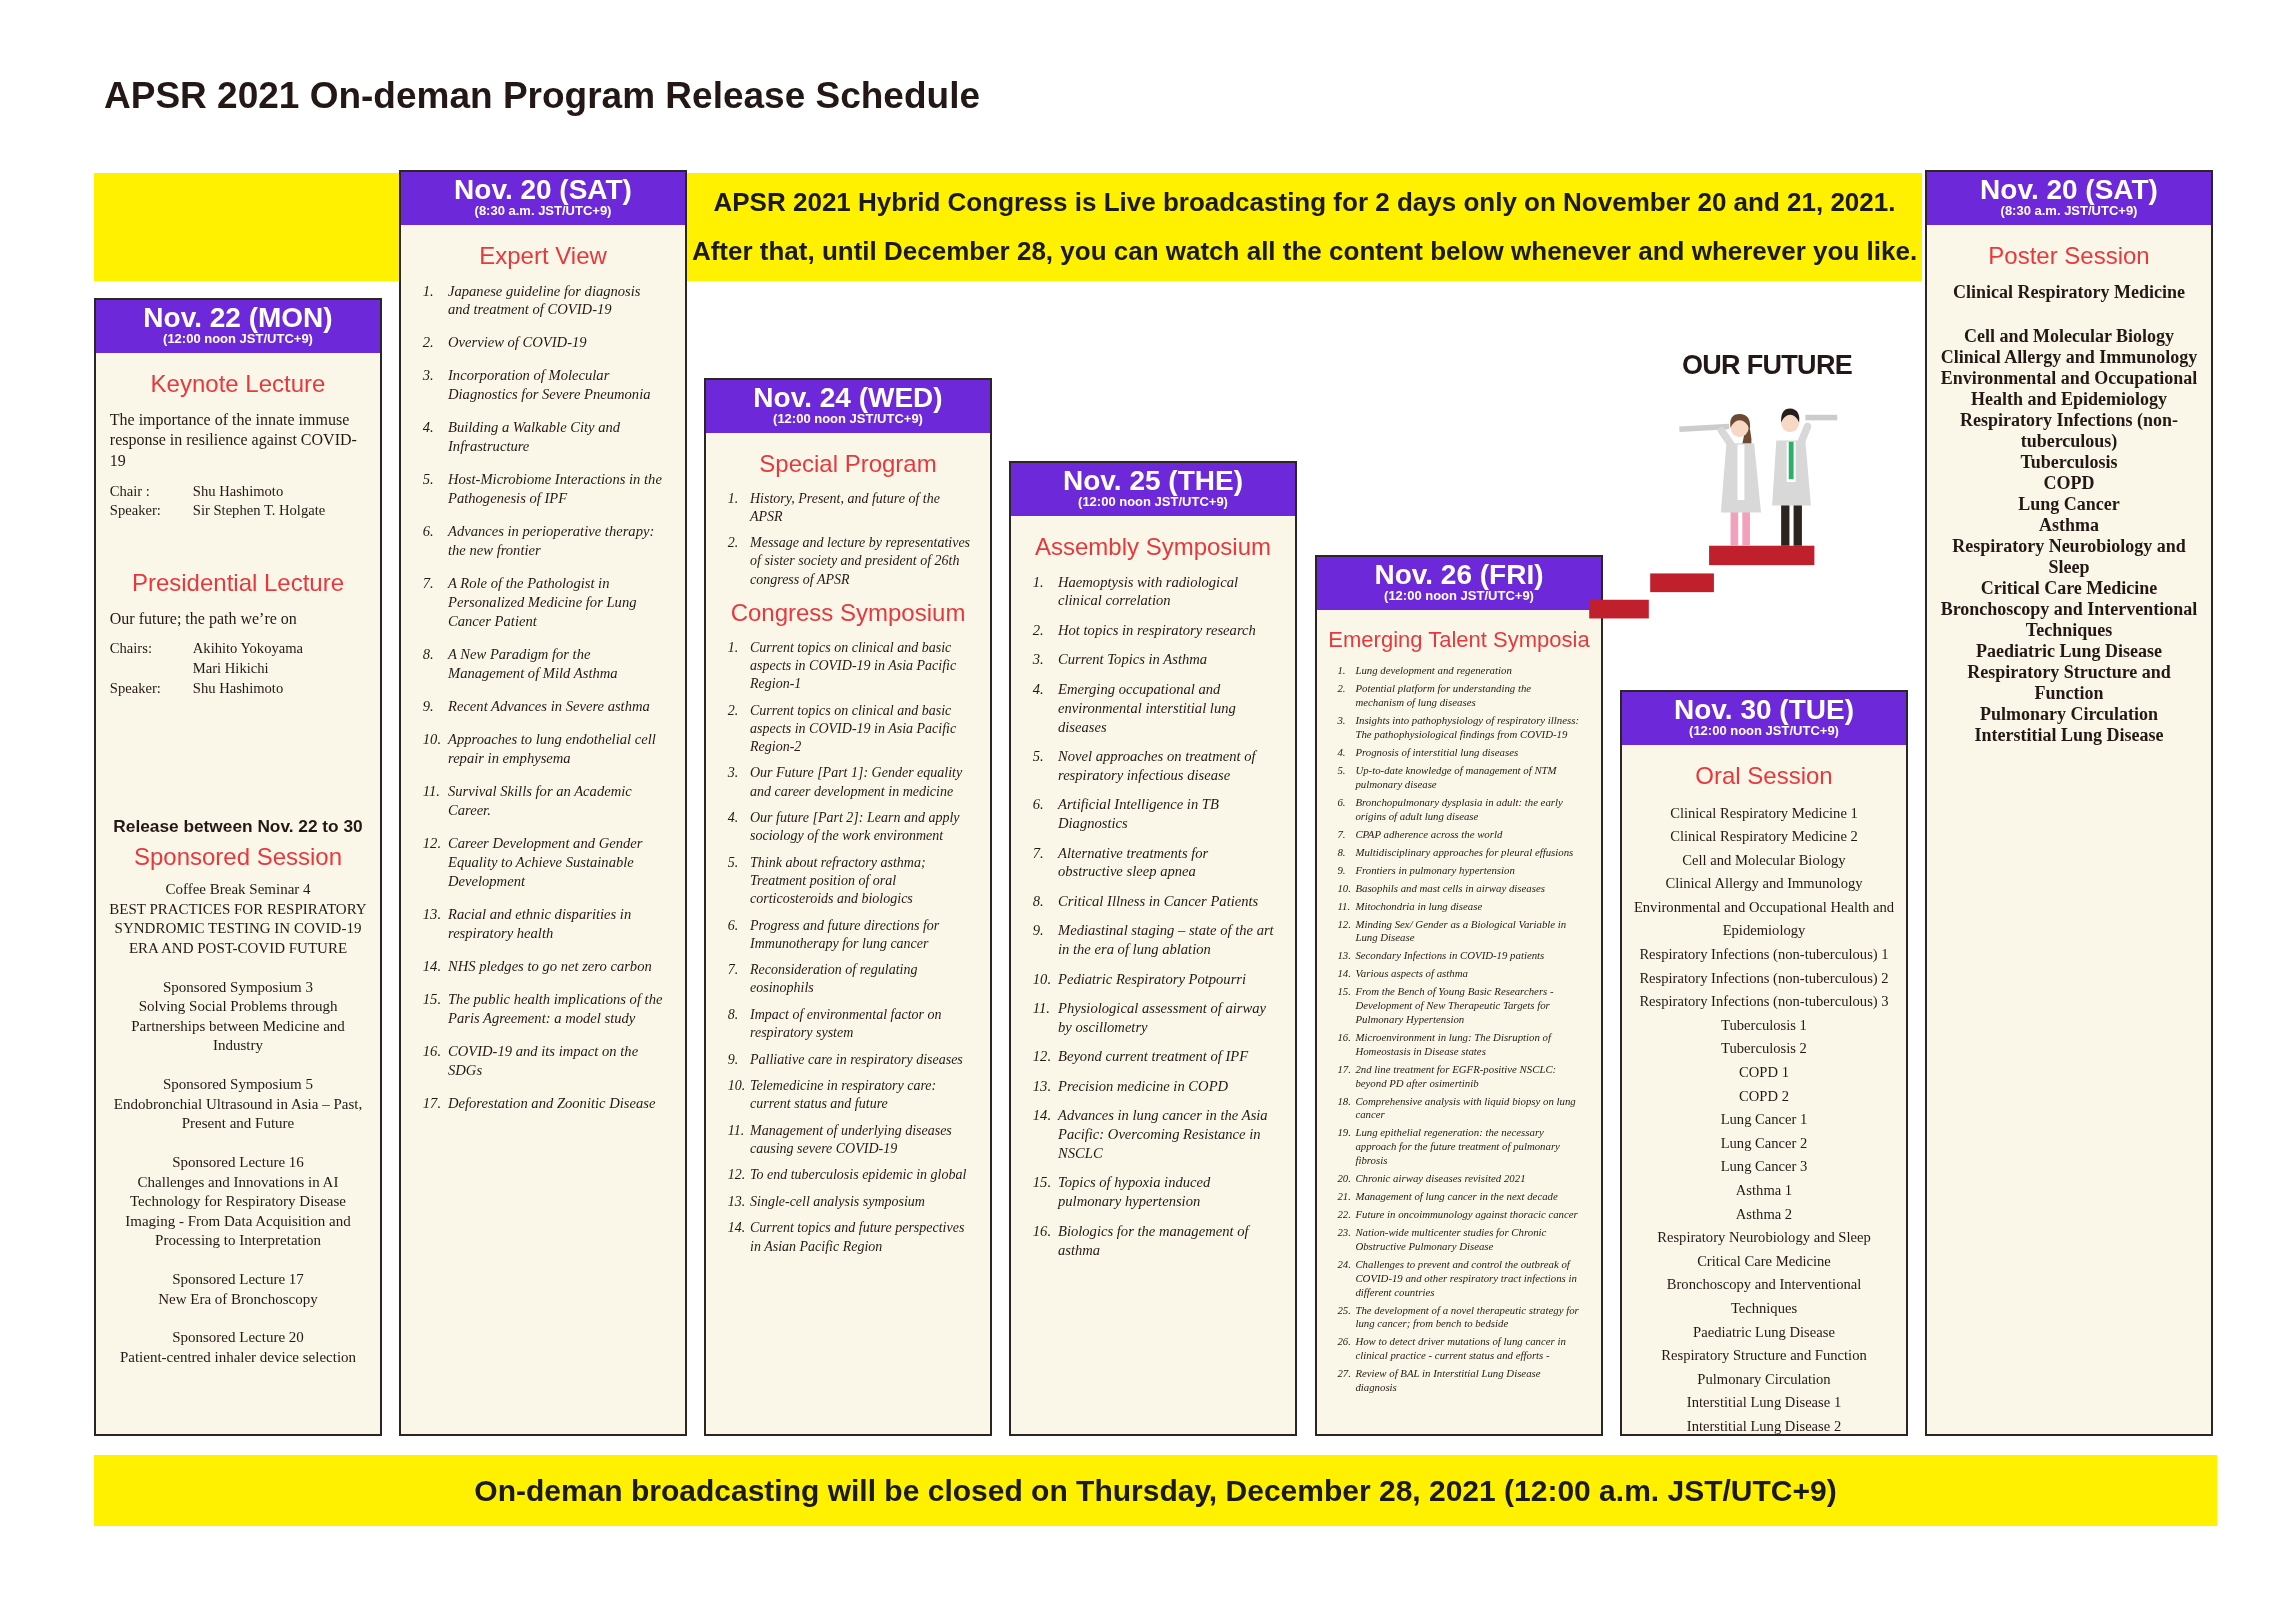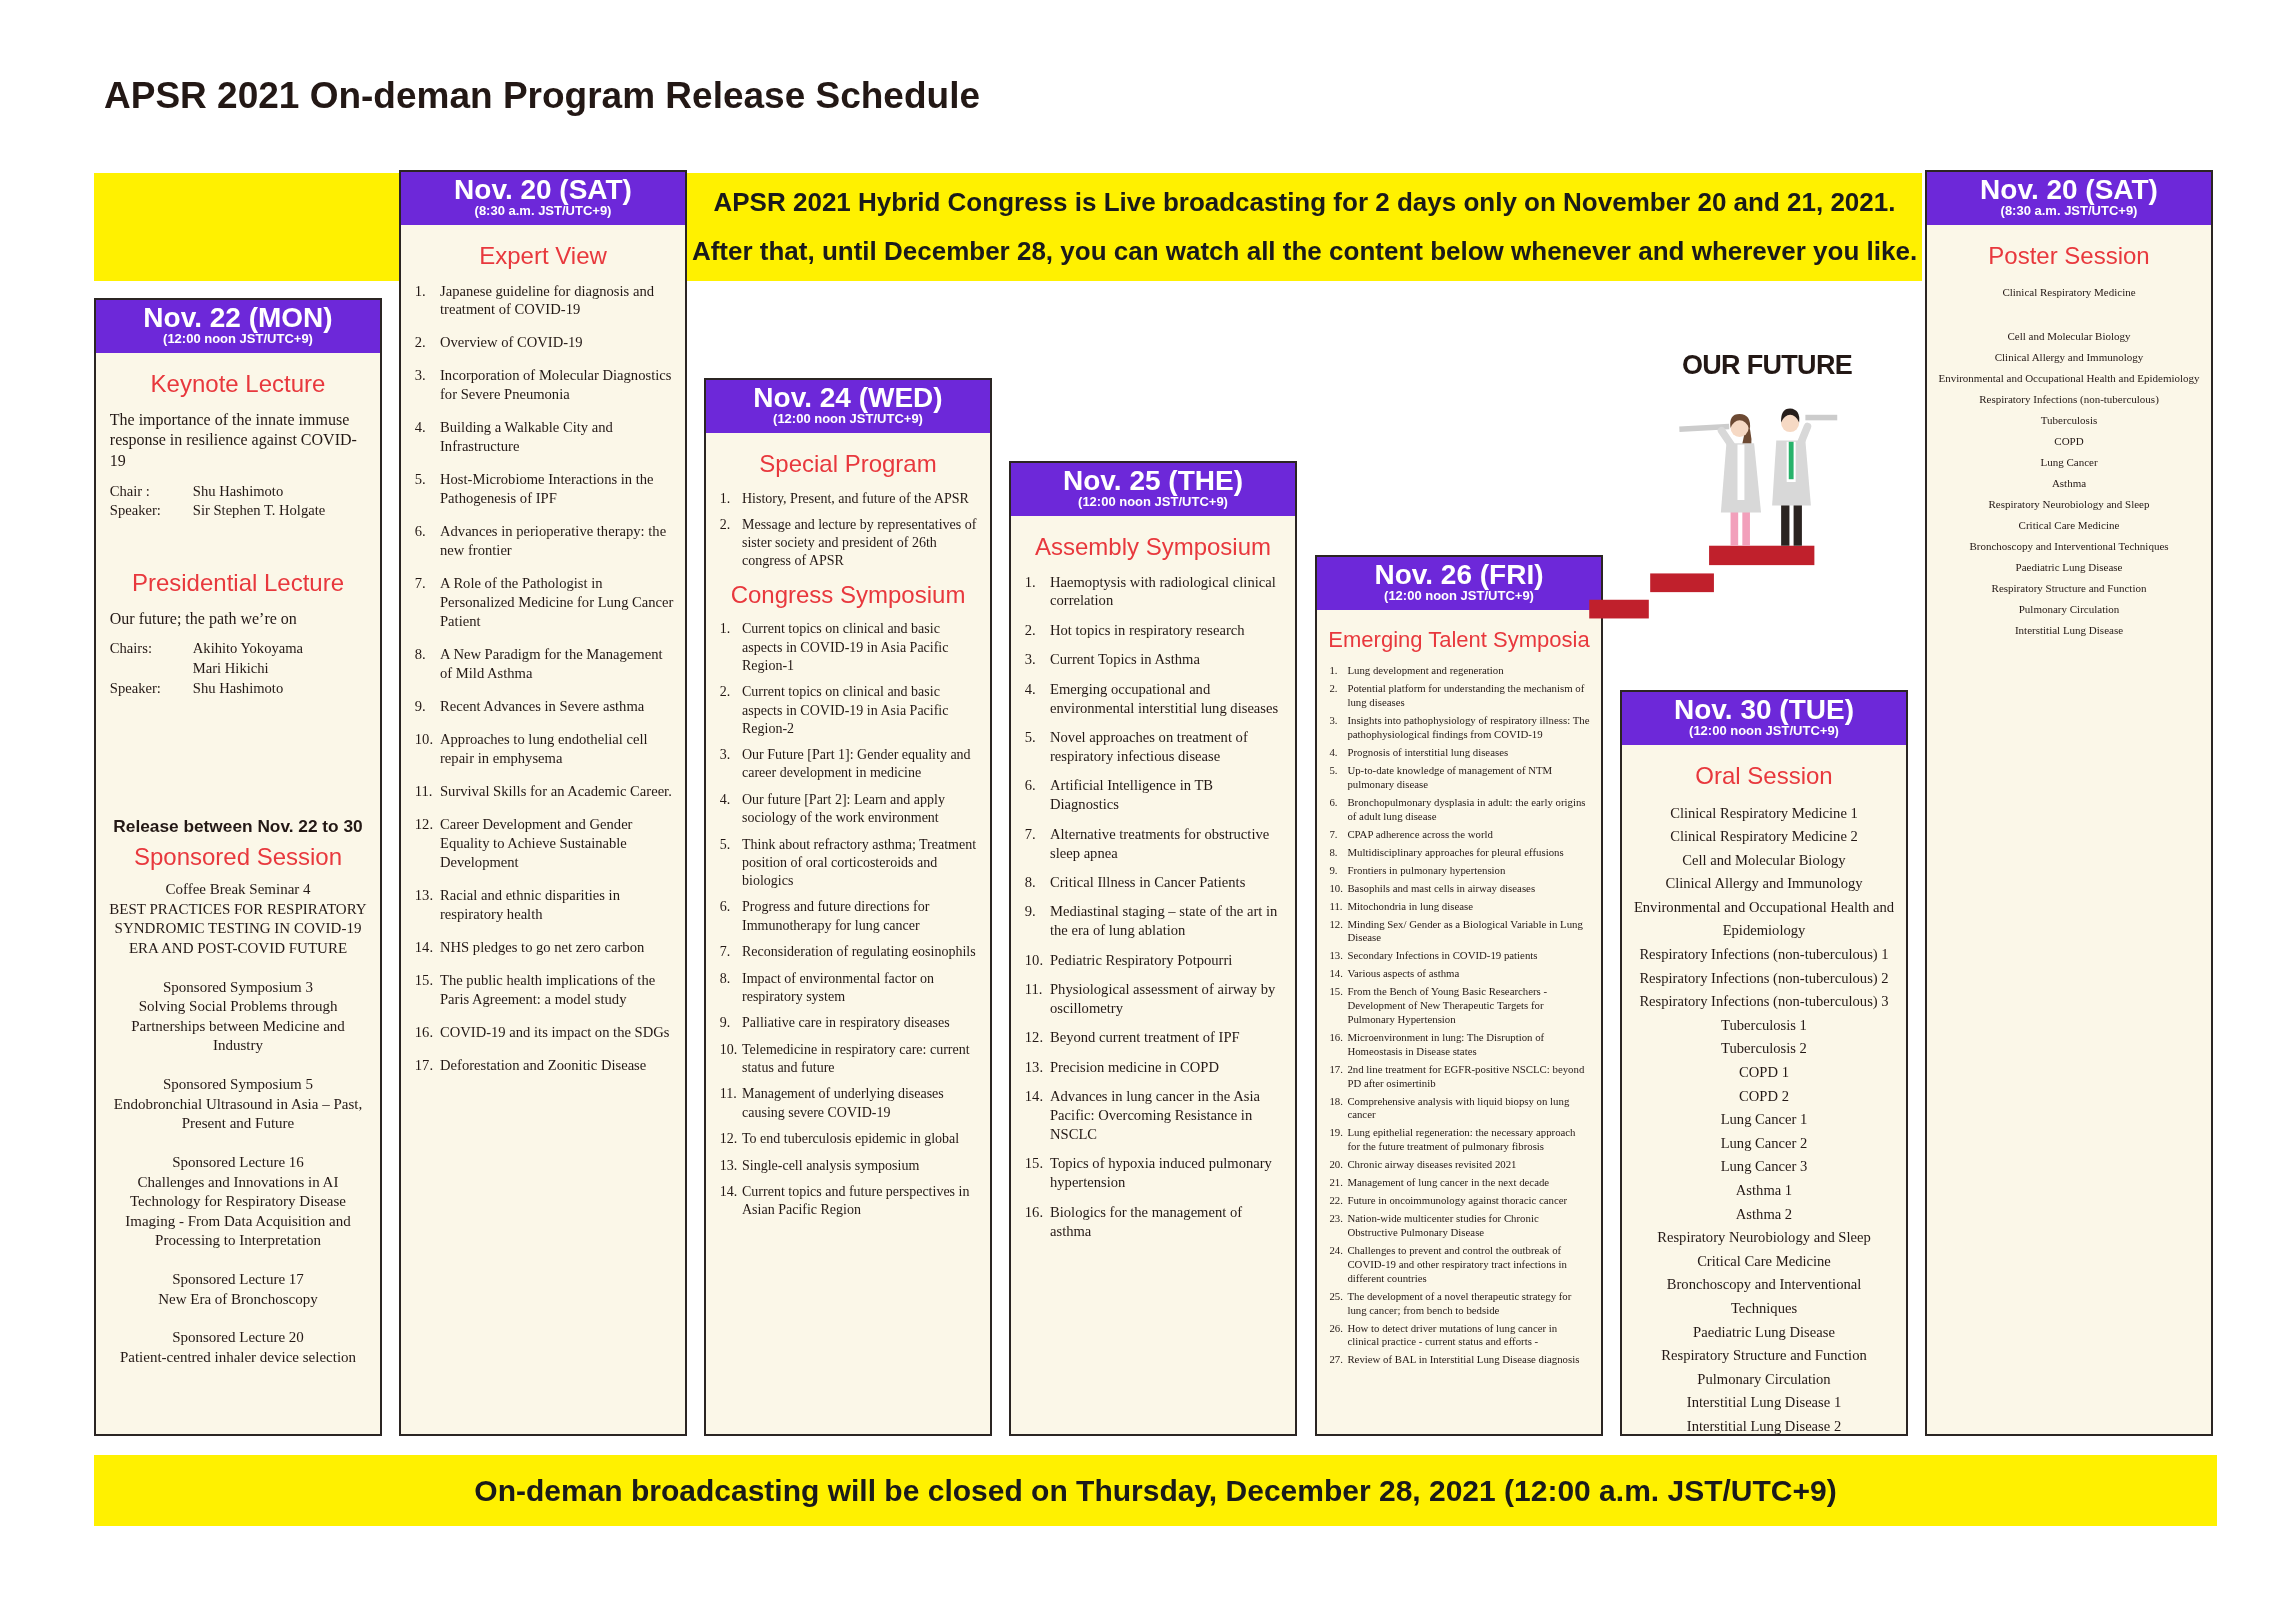--- a/index.html
+++ b/index.html
@@ -56,37 +56,37 @@
     font-weight:bold; font-size:17.3px; text-align:center; margin:118px 0 0;
   }
   .sponsor-title { margin:7px 0 9.7px; }
   .sponsor-list { font-family:"Liberation Serif", serif; text-align:center; }
   .sponsor-block {
     font-size:15px; line-height:1.3; white-space:pre-line; margin-bottom:19.4px;
   }
 
   .num-list {
     font-family:"Liberation Serif", serif; list-style:none;
-    margin:0; padding:0; counter-reset:n;
+    margin:8px; padding:0; counter-reset:n;font-style:italic;
   }
   .num-list li {
     counter-increment:n; position:relative; padding-left:28px;
     font-size:14.6px; line-height:1.3; margin-bottom:14px;
   }
   .num-list li::before { content:counter(n) "."; position:absolute; left:2.8px; }
   #col-nov24 .num-list li { font-size:14px; margin-bottom:8.3px; padding-left:25px; }
   #col-nov25 .num-list li { margin-bottom:10.4px; }
   #col-nov26 .num-list li {
     font-size:10.8px; line-height:1.28; margin-bottom:4.2px; padding-left:19.4px;
   }
   #col-nov26 .num-list li::before { left:1.4px; }
 
   .center-list { font-family:"Liberation Serif", serif; text-align:center; }
   #col-nov30 .center-item { font-size:14.6px; line-height:23.6px; }
-  #col-nov20p .center-item { font-size:11px; line-height:21px; }
+  #col-nov20p .center-item { font-size:18px; line-height:21px;font-weight:bold; }
   #col-nov20p .center-item:first-child { margin-bottom:23.6px; }
 
   .our-future-label {
     position:absolute; left:1682px; top:350px; width:149px;
     text-align:center; font-size:27px; font-weight:bold;
     letter-spacing:-0.7px; color:#231815; white-space:nowrap;
   }
   .our-future-art { position:absolute; left:1575px; top:385px; width:264px; height:239px; }
 </style>
 </head>

